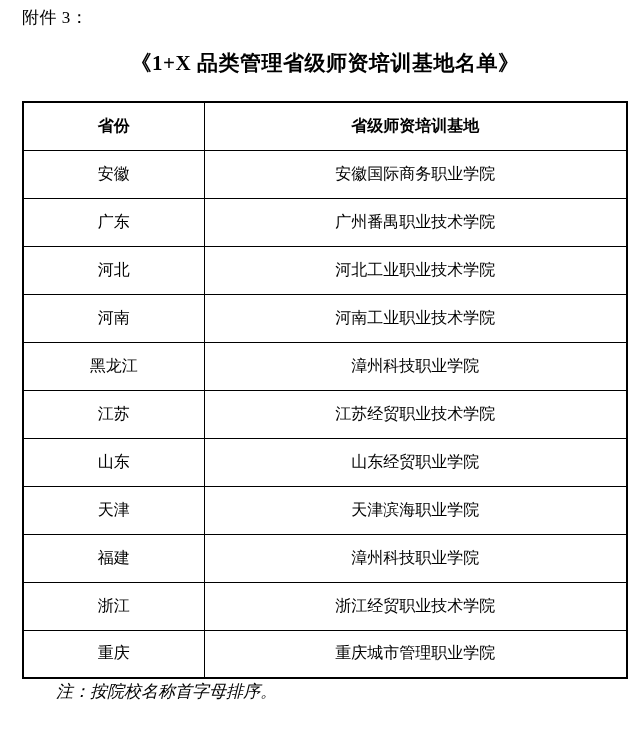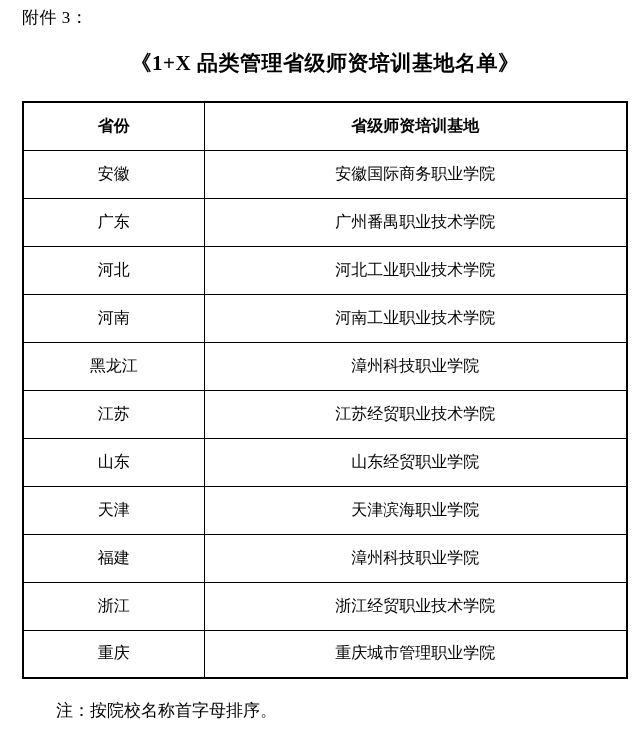--- a/index.html
+++ b/index.html
@@ -41,23 +41,24 @@
     border: 1px solid #000000;
     height: 48px;
     text-align: center;
     vertical-align: middle;
     font-size: 16px;
     overflow: hidden;
   }
   th { font-weight: bold; }
   col.c1 { width: 181px; }
   .note {
-    margin-top: 20px;
+    margin-top: 1px;
     padding-left: 34px;
     font-size: 17px;
+    font-style: italic;
   }
 </style>
 </head>
 <body>
 
 <div class="doc">
   <div class="attachment">附件 3：</div>
 
   <div class="title">《1+X 品类管理省级师资培训基地名单》</div>
 

